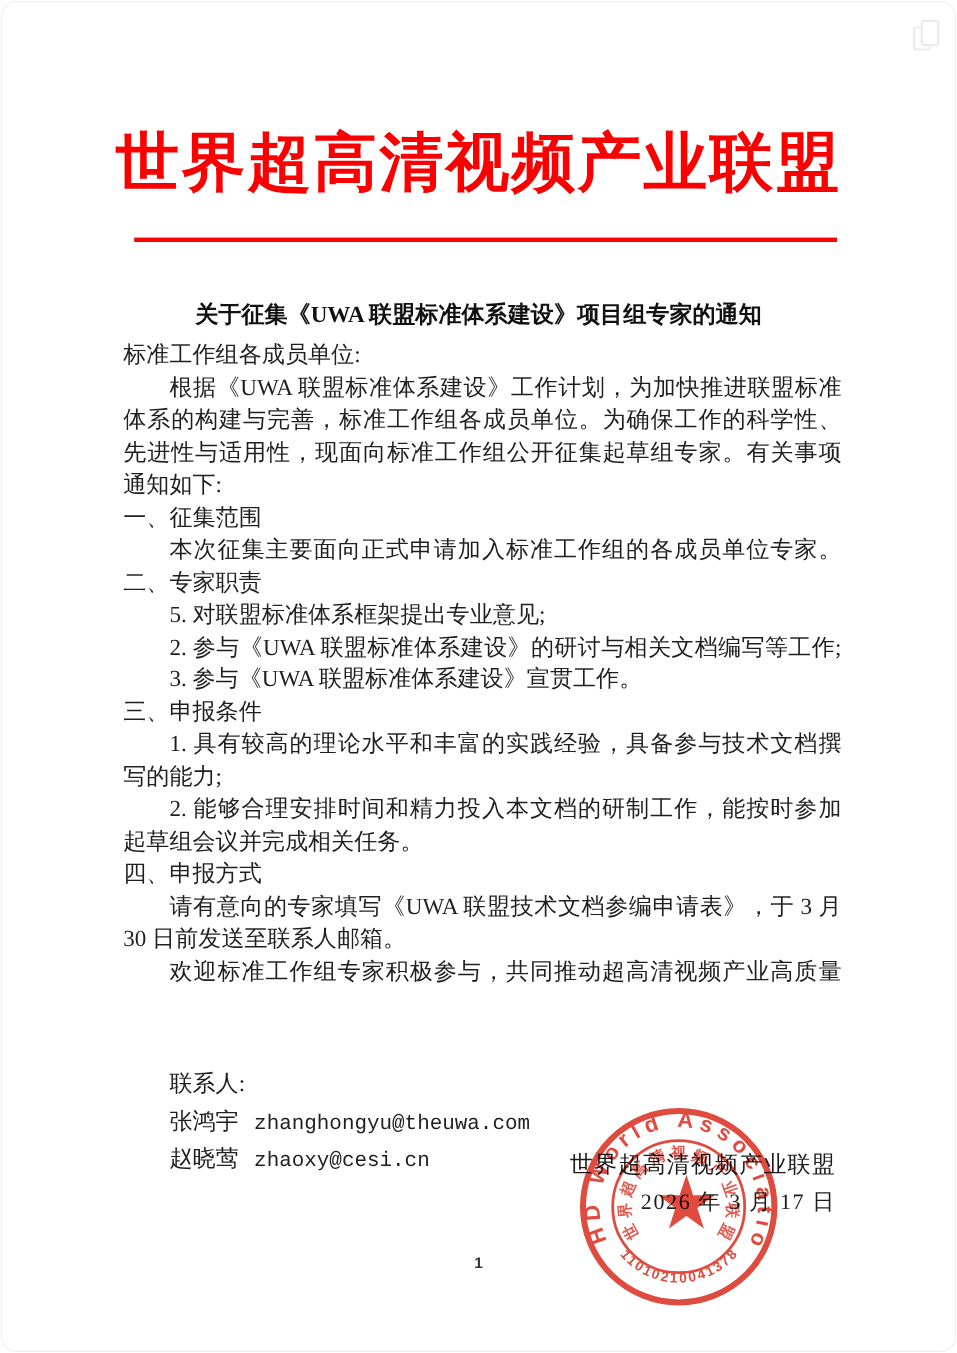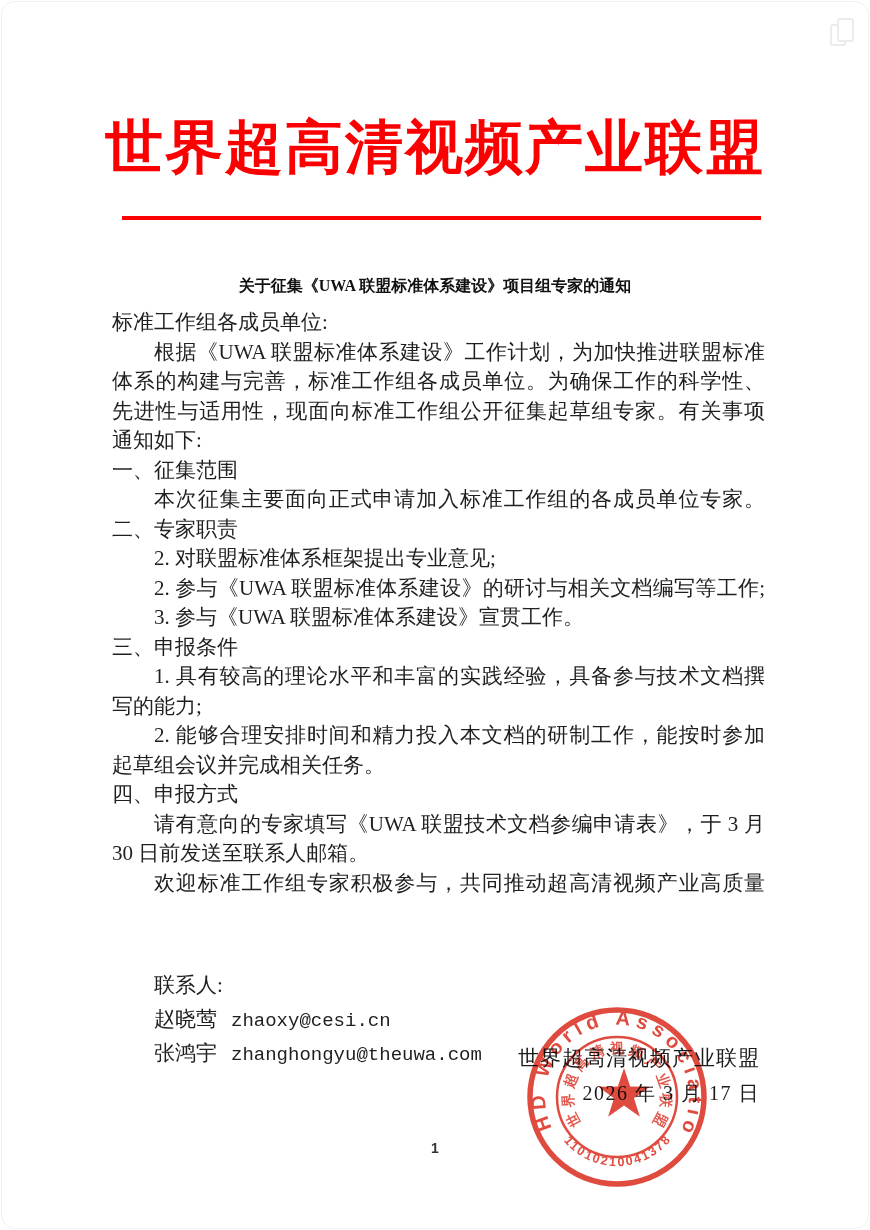--- a/index.html
+++ b/index.html
@@ -26,21 +26,21 @@
     position:absolute;top:112px;left:0;right:0;text-align:center;
     font-size:58px;line-height:72px;font-weight:900;letter-spacing:2px;
     color:var(--title-red,#fb0000);
   }
   .red-rule{
     position:absolute;top:216px;left:122px;width:639px;height:4px;
     background:var(--rule-red,#fe0202);
   }
   .notice-title{
     position:absolute;top:270px;left:80px;right:80px;text-align:center;
-    font-size:16px;line-height:32px;font-weight:bold;color:#111;
+    font-size:21px;line-height:32px;font-weight:bold;color:#111;
   }
   .body-text{
     position:absolute;top:308px;left:112px;width:653px;
     font-size:21px;color:var(--text,#1f1f1f);
   }
   .bline{height:29.5px;line-height:29.5px;white-space:nowrap;}
   .bline.fill{
     white-space:normal;text-align:justify;text-align-last:justify;
     text-justify:inter-character;
     font-family:Liberation Serif, serif;
@@ -87,39 +87,39 @@
 
 <div class="body-text">
     <div class="bline">标准工作组各成员单位:</div>
     <div class="bline ind fill">根据《UWA 联盟标准体系建设》工作计划，为加快推进联盟标准</div>
     <div class="bline fill">体系的构建与完善，标准工作组各成员单位。为确保工作的科学性、</div>
     <div class="bline fill">先进性与适用性，现面向标准工作组公开征集起草组专家。有关事项</div>
     <div class="bline">通知如下:</div>
     <div class="bline">一、征集范围</div>
     <div class="bline ind fill">本次征集主要面向正式申请加入标准工作组的各成员单位专家。</div>
     <div class="bline">二、专家职责</div>
-    <div class="bline ind">2. 对联盟标准体系框架提出专业意见;</div>
+    <div class="bline ind">5. 对联盟标准体系框架提出专业意见;</div>
     <div class="bline ind fill">2. 参与《UWA 联盟标准体系建设》的研讨与相关文档编写等工作;</div>
     <div class="bline ind">3. 参与《UWA 联盟标准体系建设》宣贯工作。</div>
     <div class="bline">三、申报条件</div>
     <div class="bline ind fill">1. 具有较高的理论水平和丰富的实践经验，具备参与技术文档撰</div>
     <div class="bline">写的能力;</div>
     <div class="bline ind fill">2. 能够合理安排时间和精力投入本文档的研制工作，能按时参加</div>
     <div class="bline">起草组会议并完成相关任务。</div>
     <div class="bline">四、申报方式</div>
     <div class="bline ind fill">请有意向的专家填写《UWA 联盟技术文档参编申请表》，于 3 月</div>
     <div class="bline">30 日前发送至联系人邮箱。</div>
     <div class="bline ind fill">欢迎标准工作组专家积极参与，共同推动超高清视频产业高质量</div>
   </div>
 
 <div class="contacts">
   <div class="cline">联系人:</div>
   <div>
+      <div class="cline"><span class="cname">张鸿宇</span><span class="cemail">zhanghongyu@theuwa.com</span></div>
       <div class="cline"><span class="cname">赵晓莺</span><span class="cemail">zhaoxy@cesi.cn</span></div>
-      <div class="cline"><span class="cname">张鸿宇</span><span class="cemail">zhanghongyu@theuwa.com</span></div>
     </div>
 </div>
 
 <div class="signature">
   <div class="sig-org">世界超高清视频产业联盟</div>
   <div class="sig-date">2026 年 3 月 17 日</div>
 </div>
 
 <svg class="stamp" viewBox="-100 -100 200 200" xmlns="http://www.w3.org/2000/svg">
   <defs>

